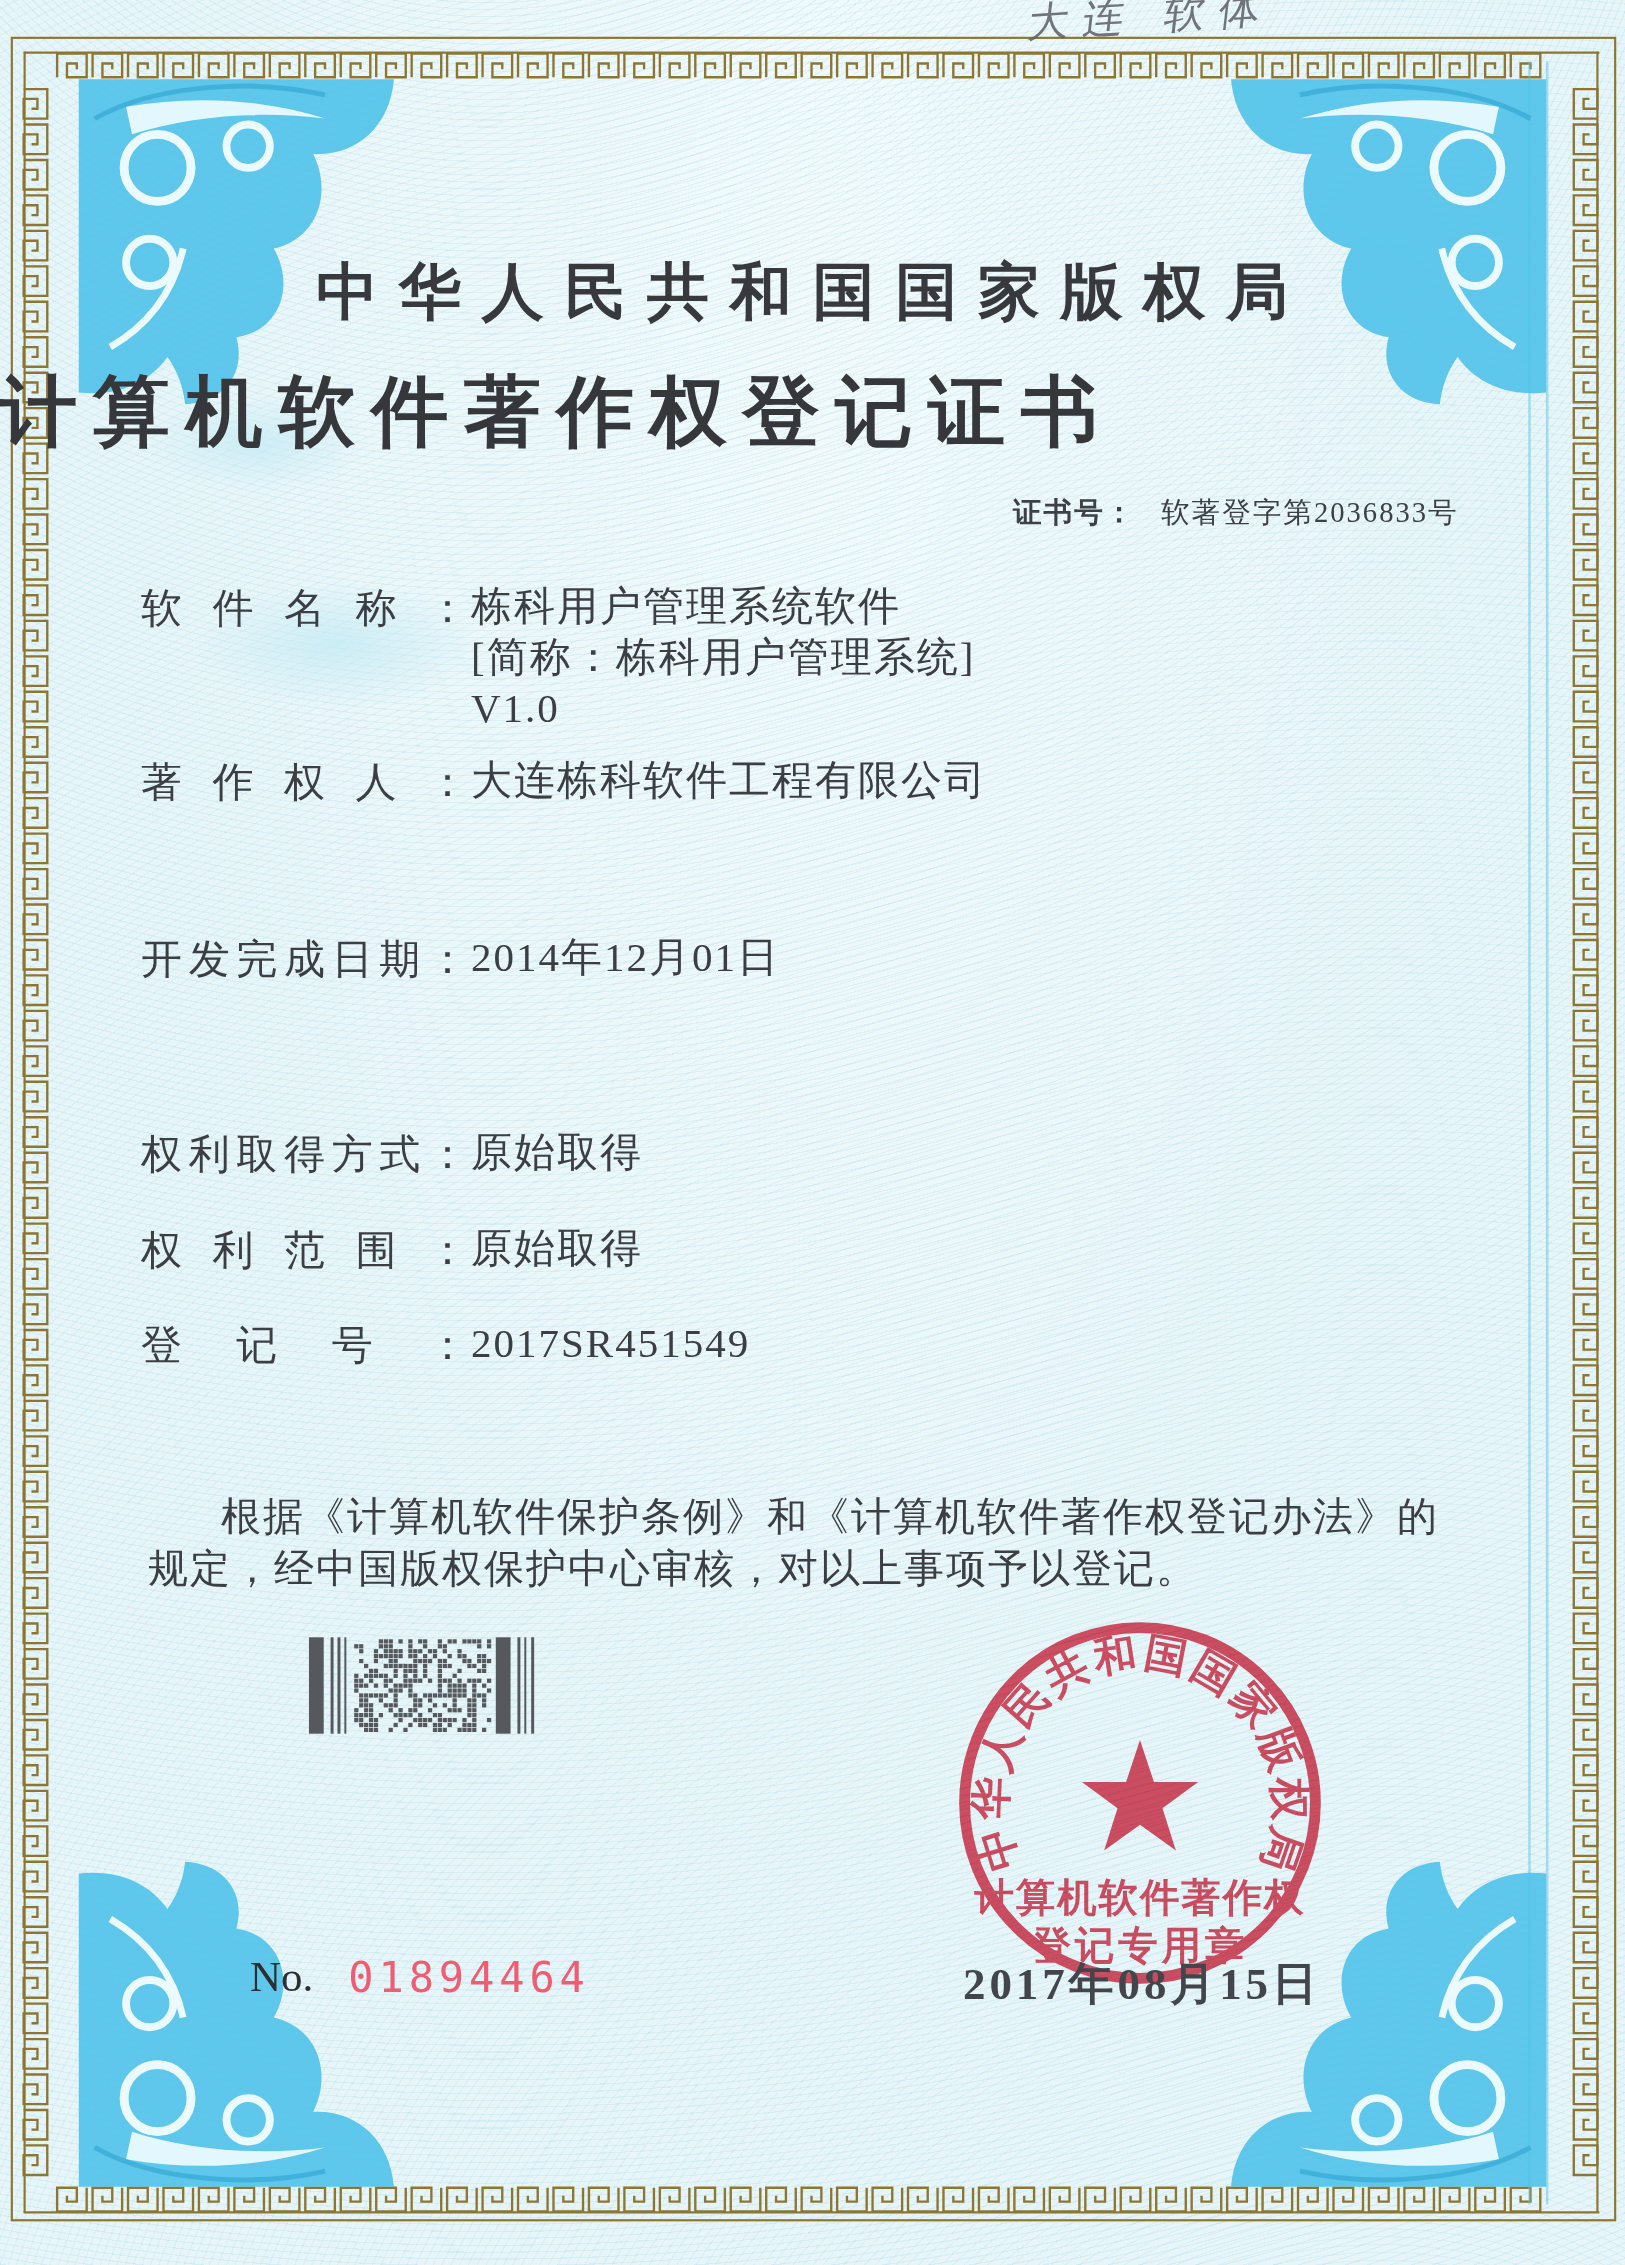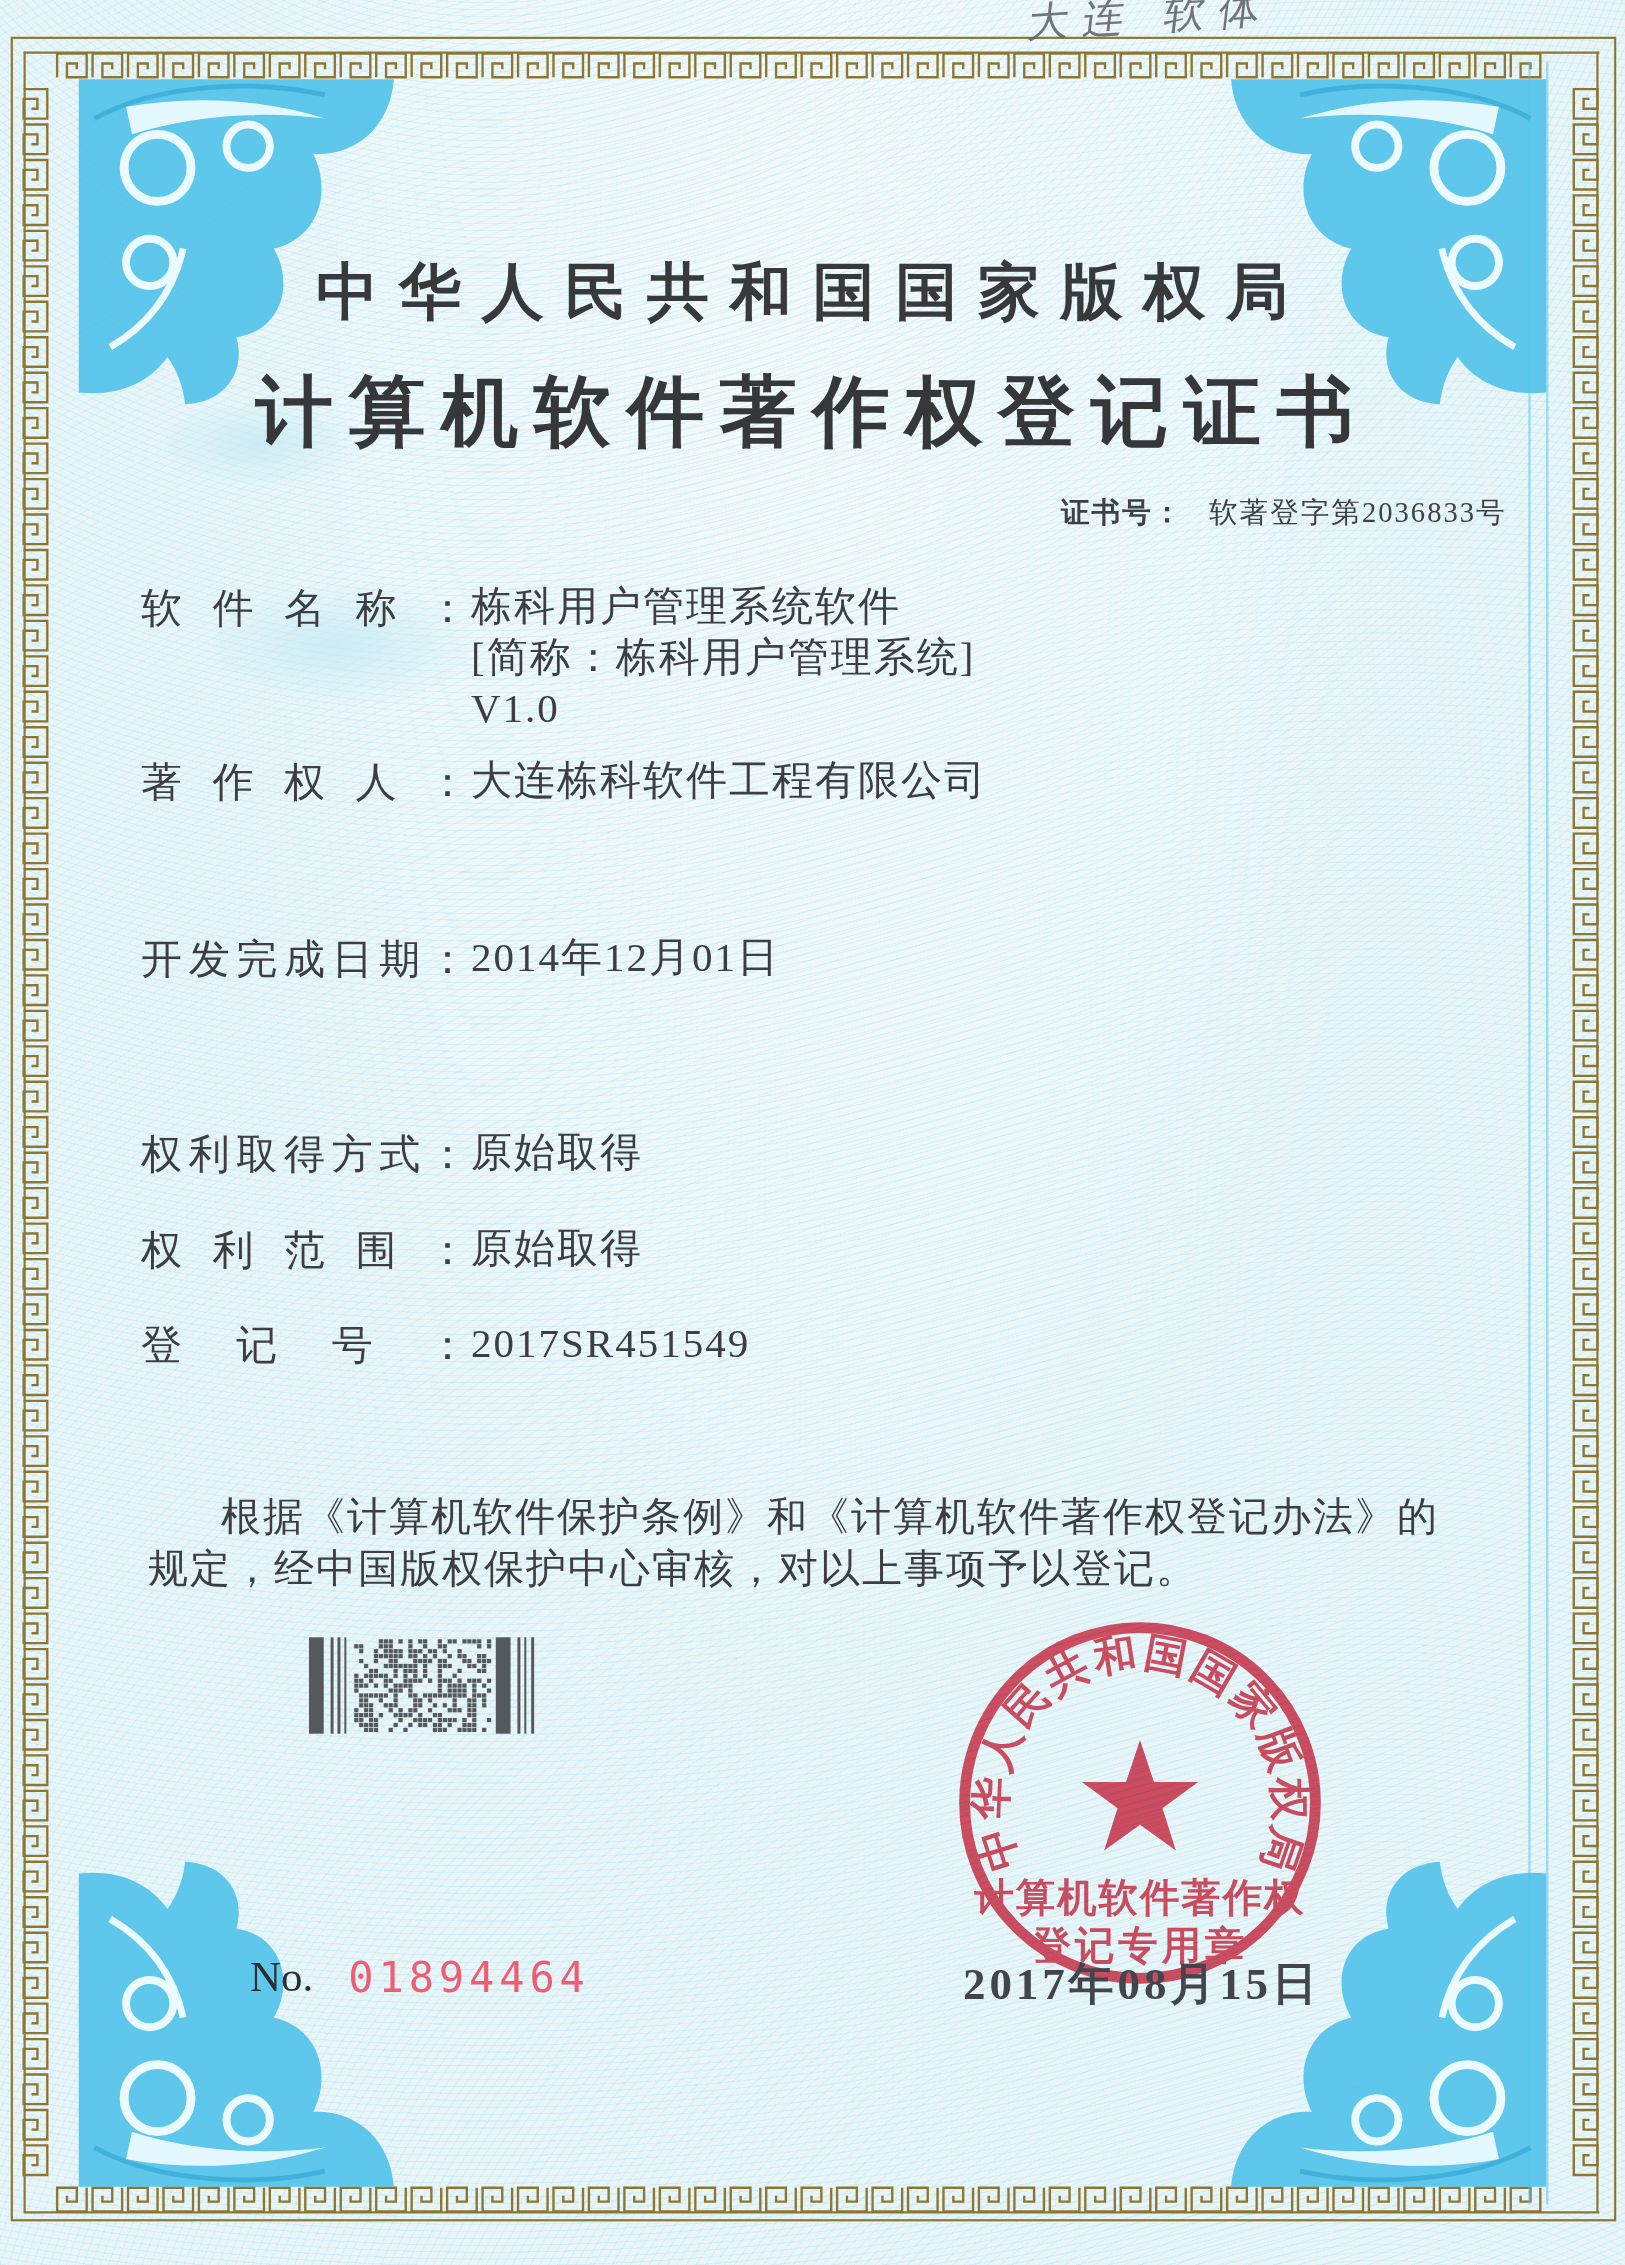--- a/index.html
+++ b/index.html
@@ -24,24 +24,24 @@
   .handnote{
     left:1028px;top:-11.8px;font-family:"DejaVu Sans","Liberation Sans",sans-serif;
     font-size:41px;color:#5c5f66;letter-spacing:13.8px;opacity:.85;
     transform:rotate(-3.5deg) skewX(-10deg);white-space:nowrap;
   }
   .authority{
     left:0;top:258px;width:1625px;text-align:center;
     font-size:62px;font-weight:700;letter-spacing:20.7px;color:#37393d;line-height:1.1;white-space:nowrap;
   }
   .certtitle{
-    left:0;top:370px;width:1625px;text-align:center;
+    left:0;top:370px;width:1625px;
     font-size:77px;font-weight:700;letter-spacing:15.8px;color:#35373b;line-height:1.1;white-space:nowrap;
   }
-  .certno{left:1013px;top:493px;font-size:28.6px;letter-spacing:2px;color:#3d4045;white-space:nowrap;margin-left:48px;}
+  .certno{left:1013px;top:493px;font-size:28.6px;letter-spacing:2px;color:#3d4045;white-space:nowrap;}
   .certno .lab{margin-right:25.6px;font-weight:600;}
   .frow{position:absolute;left:141px;white-space:nowrap;font-size:41px;color:#3b3e43;}
   .flabel{display:inline-block;width:327px;text-align:justify;text-align-last:justify;vertical-align:top;}
   .fvals{display:inline-block;margin-left:3px;vertical-align:top;letter-spacing:2px;line-height:51px;}
   .para{font-size:40px;letter-spacing:2px;color:#3b3e43;white-space:nowrap;}
   .barcode{left:307px;top:1637px;width:236px;height:97px;}
   .seal{left:936px;top:1599px;width:408px;height:408px;mix-blend-mode:multiply;opacity:.93;}
   .seal text{font-family:"Liberation Serif","DejaVu Serif",serif;}
   .ringT{font-size:43px;font-weight:700;letter-spacing:4px;fill:#e14257;}
   .sealL1{font-size:40px;font-weight:700;letter-spacing:2px;fill:#e14257;text-anchor:middle;}

